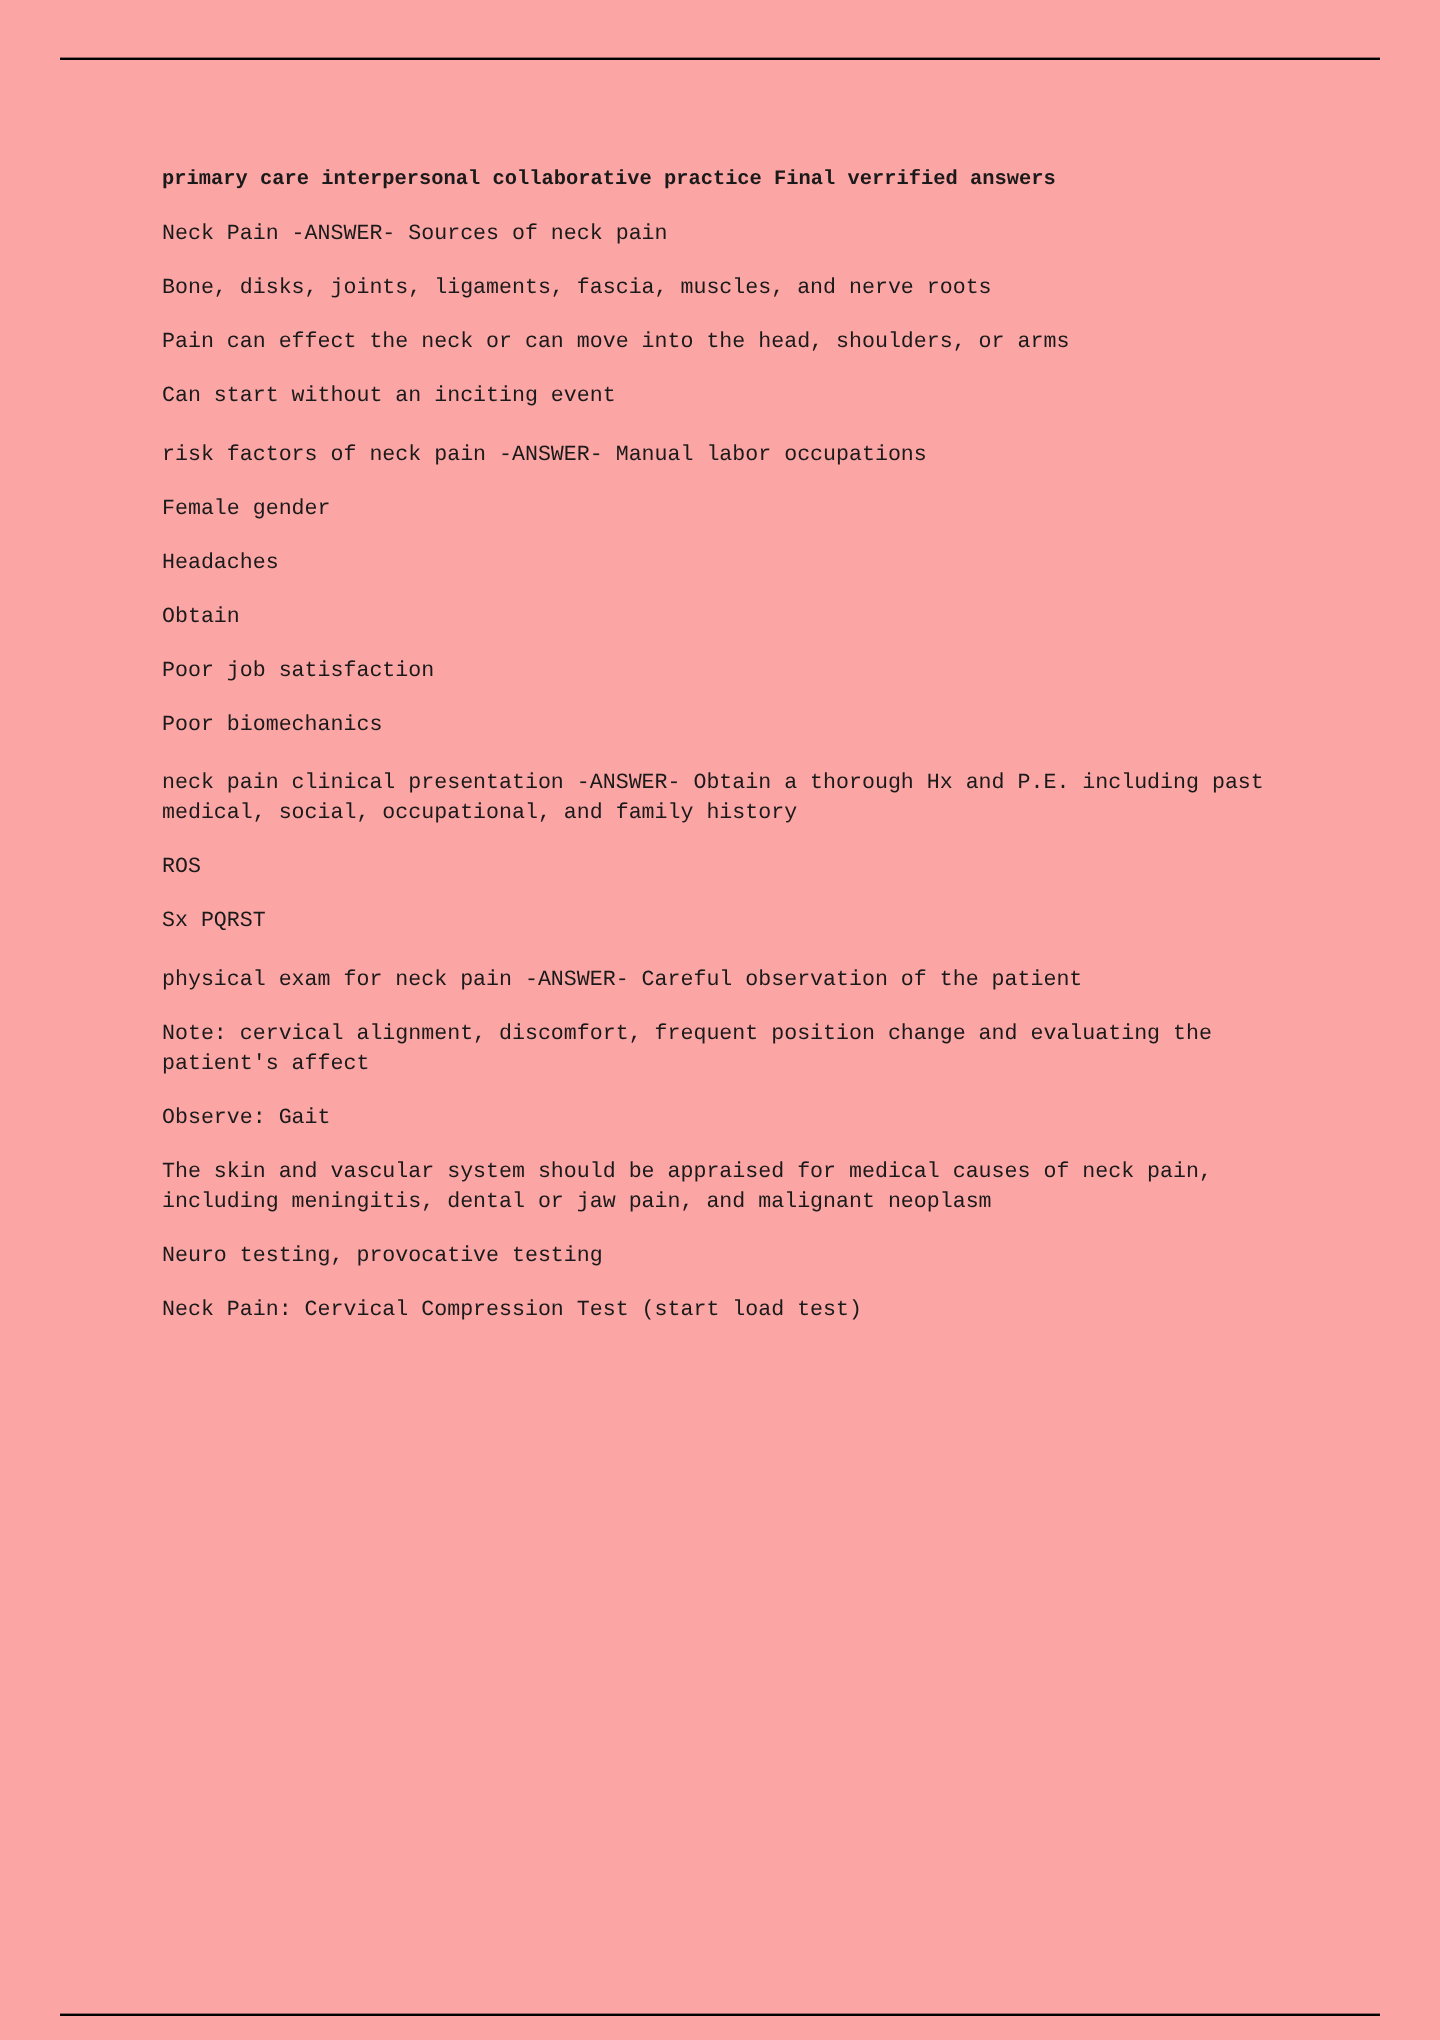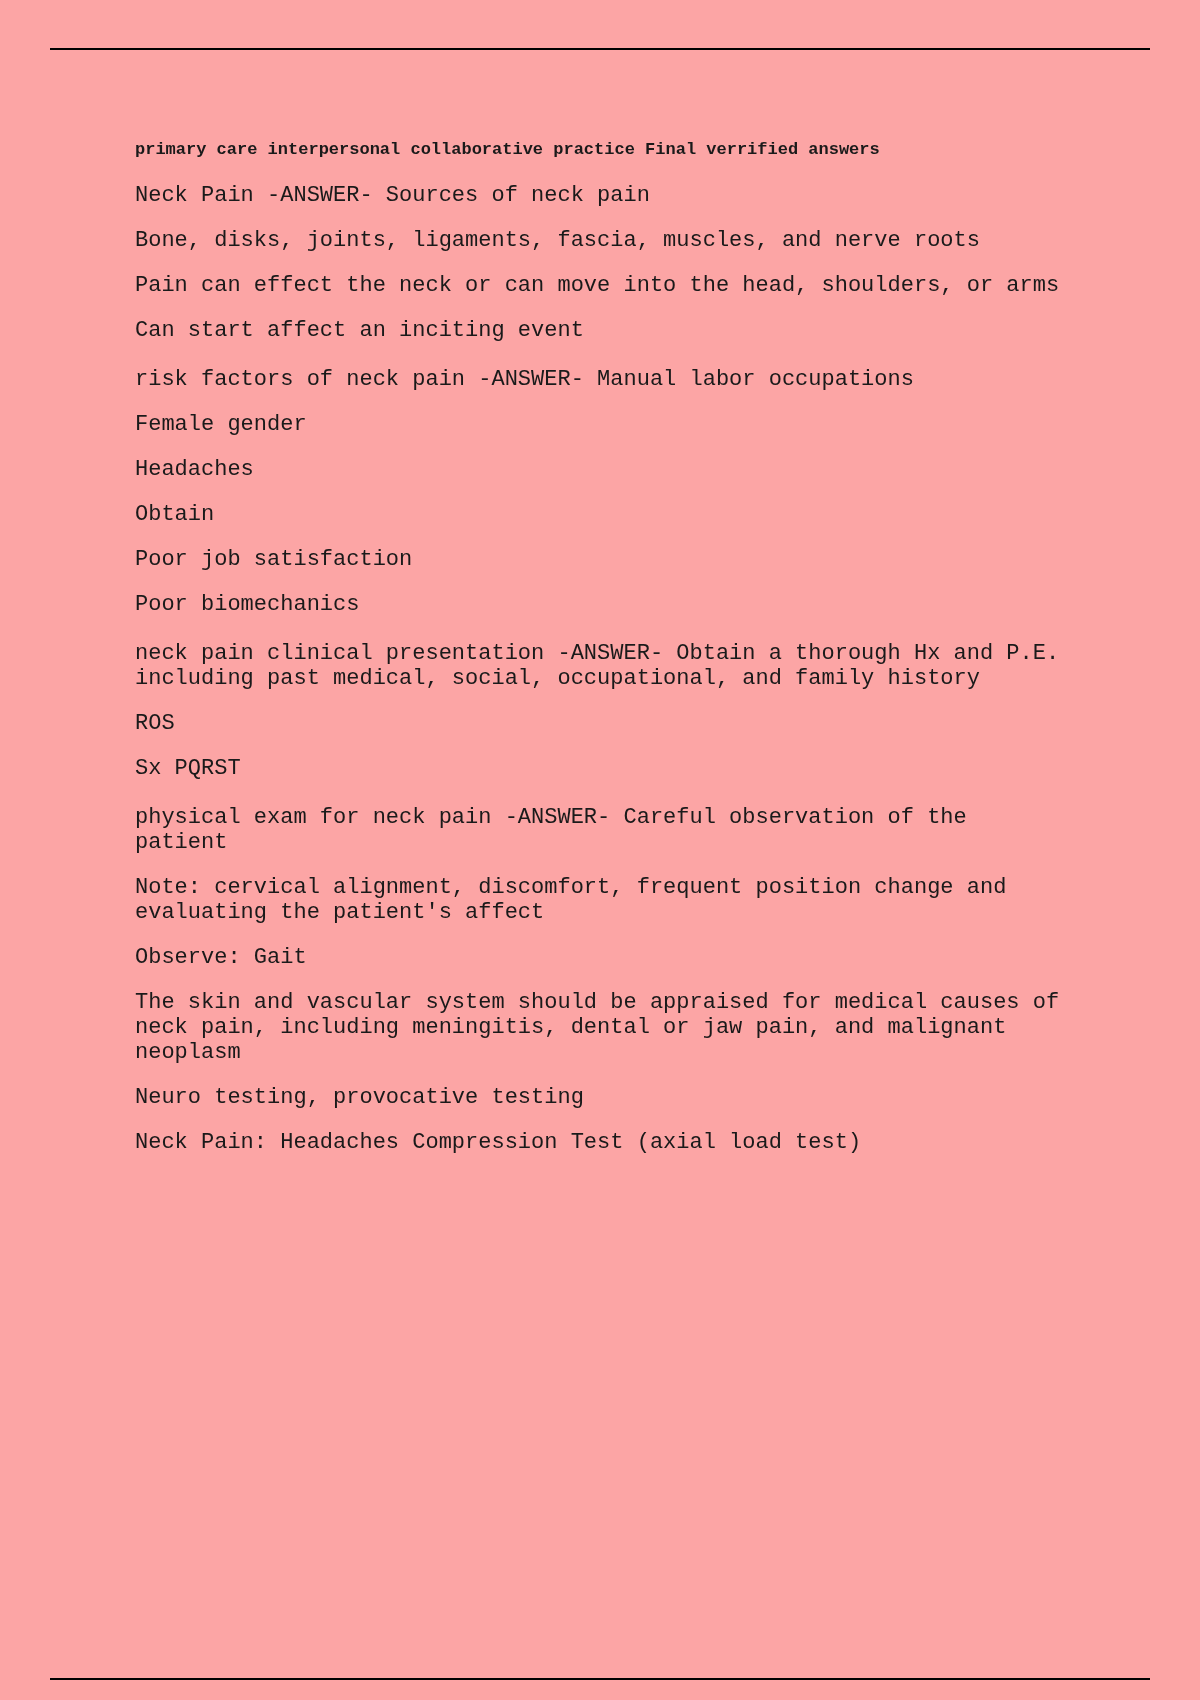--- a/index.html
+++ b/index.html
@@ -31,52 +31,52 @@
     top: 138px;
     width: 935px;
   }
   .doc-title {
     font-size: 17px;
     font-weight: bold;
     line-height: 24px;
     margin: 0 0 21px 0;
   }
   .para {
-    font-size: 22px;
+    font-size: 18px;
     font-weight: normal;
     line-height: 25px;
     margin: 0 0 20px 0;
   }
   .gap-before {
     margin-top: 24px;
   }
 </style>
 </head>
 <body>
 
 <div class="page">
   <div class="rule rule-top"></div>
   <div class="content">
     <p class="doc-title">primary care interpersonal collaborative practice Final verrified answers</p>
     <div>
         <p class="para">Neck Pain -ANSWER- Sources of neck pain</p>
         <p class="para">Bone, disks, joints, ligaments, fascia, muscles, and nerve roots</p>
         <p class="para">Pain can effect the neck or can move into the head, shoulders, or arms</p>
-        <p class="para">Can start affect an inciting event</p>
+        <p class="para">Can start without an inciting event</p>
         <p class="para gap-before">risk factors of neck pain -ANSWER- Manual labor occupations</p>
         <p class="para">Female gender</p>
         <p class="para">Headaches</p>
         <p class="para">Obtain</p>
         <p class="para">Poor job satisfaction</p>
         <p class="para">Poor biomechanics</p>
         <p class="para gap-before">neck pain clinical presentation -ANSWER- Obtain a thorough Hx and P.E. including past medical, social, occupational, and family history</p>
         <p class="para">ROS</p>
         <p class="para">Sx PQRST</p>
         <p class="para gap-before">physical exam for neck pain -ANSWER- Careful observation of the patient</p>
         <p class="para">Note: cervical alignment, discomfort, frequent position change and evaluating the patient's affect</p>
         <p class="para">Observe: Gait</p>
         <p class="para">The skin and vascular system should be appraised for medical causes of neck pain, including meningitis, dental or jaw pain, and malignant neoplasm</p>
         <p class="para">Neuro testing, provocative testing</p>
-        <p class="para">Neck Pain: Headaches Compression Test (axial load test)</p>
+        <p class="para">Neck Pain: Cervical Compression Test (start load test)</p>
       </div>
   </div>
   <div class="rule rule-bottom"></div>
 </div>
 
 </body></html>

